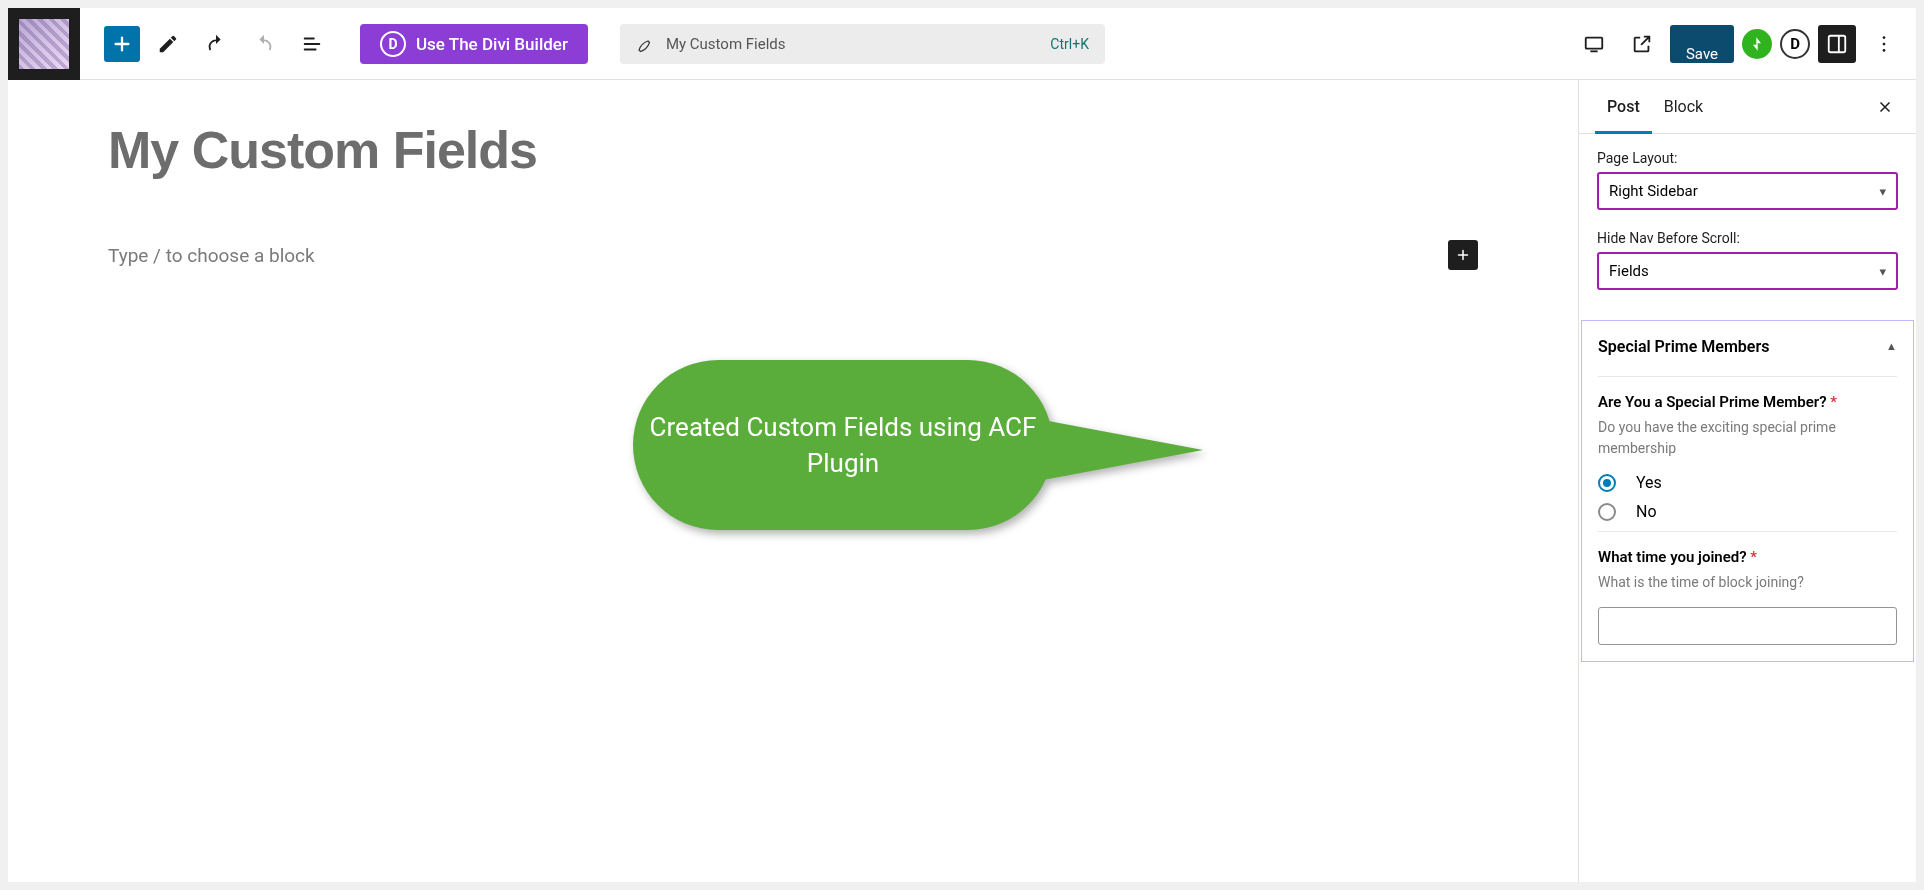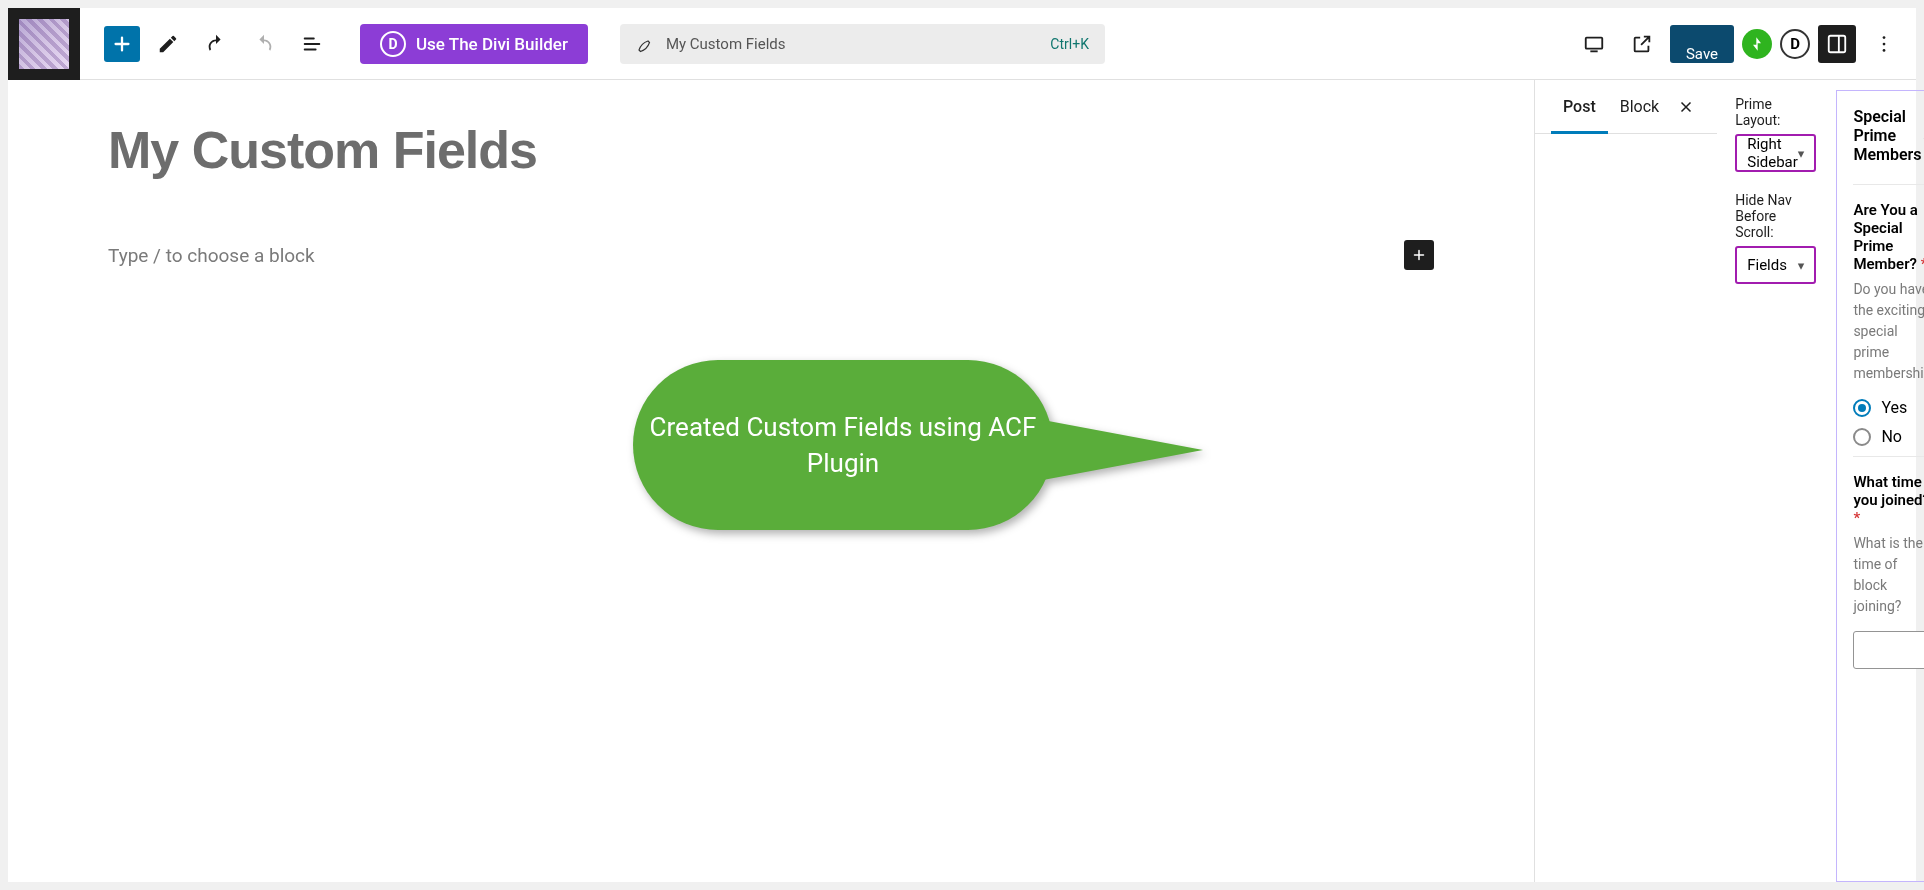--- a/index.html
+++ b/index.html
@@ -25,41 +25,41 @@
     .panel-toggle { width: 38px; height: 38px; background: #1e1e1e; color: #fff; display: flex; align-items: center; justify-content: center; border-radius: 3px; cursor: pointer; }
     .main { flex: 1; display: flex; }
     .editor { flex: 1; padding: 40px 100px; position: relative; }
     .page-title { font-size: 52px; font-weight: 800; font-family: "Arial Black", sans-serif; font-stretch: condensed; color: #6d6d6d; letter-spacing: -1px; margin-bottom: 60px; }
     .block-row { display: flex; align-items: center; }
     .block-placeholder { color: #7a7a7a; font-size: 19px; flex: 1; cursor: text; }
     .block-add { width: 30px; height: 30px; background: #1e1e1e; color: #fff; display: flex; align-items: center; justify-content: center; border-radius: 3px; cursor: pointer; margin-left: auto; }
     .callout-wrap { position: absolute; left: 625px; top: 280px; width: 570px; filter: drop-shadow(3px 4px 4px rgba(0,0,0,0.3)); }
     .callout { width: 420px; height: 170px; background: #5aad3a; border-radius: 85px; color: #fff; font-size: 26px; display: flex; align-items: center; justify-content: center; text-align: center; line-height: 1.4; position: relative; }
     .callout-tail { position: absolute; left: 410px; top: 60px; width: 0; height: 0; border-top: 30px solid transparent; border-bottom: 30px solid transparent; border-left: 160px solid #5aad3a; }
-    .sidebar { width: 382px; border-left: 1px solid #e0e0e0; display: flex; flex-direction: row; }
+    .sidebar { width: 338px; border-left: 1px solid #e0e0e0; display: flex; flex-direction: column; }
     .tabs { display: flex; align-items: center; border-bottom: 1px solid #e0e0e0; height: 54px; padding: 0 16px; }
     .tab { padding: 0 12px; height: 100%; display: flex; align-items: center; font-size: 16px; color: #1e1e1e; cursor: pointer; position: relative; }
     .tab.active { font-weight: 500; }
     .tab.active::after { content: ''; position: absolute; bottom: -1px; left: 0; right: 0; height: 3px; background: #007cba; }
     .tabs .close { margin-left: auto; cursor: pointer; font-size: 20px; padding: 6px; }
     .panel-body { padding: 16px 18px 0; }
     .field-group { margin-bottom: 20px; }
     .field-label { font-size: 14px; color: #1e1e1e; margin-bottom: 6px; display: block; }
     .select { width: 100%; height: 38px; border: 2px solid #a21caf; border-radius: 3px; padding: 0 10px; font-size: 15px; display: flex; align-items: center; justify-content: space-between; cursor: pointer; background: #fff; }
     .chev { font-size: 13px; color: #555; }
     .acf-panel { border: 1px solid #c4b5fd; margin: 10px 2px 0; padding: 0 16px 16px; }
     .acf-header { display: flex; align-items: center; padding: 16px 0 12px; cursor: pointer; }
     .acf-header .title { font-weight: 600; font-size: 16px; flex: 1; }
     .acf-header .tri { font-size: 11px; color: #555; }
     .acf-field { padding: 16px 0 0; border-top: 1px solid #e8e8e8; margin-top: 8px; }
     .acf-field:first-of-type { border-top: none; margin-top: 0; }
     .acf-label { font-weight: 600; font-size: 15px; margin-bottom: 6px; }
     .req { color: #d63638; }
     .acf-desc { font-size: 14px; color: #7a7a7a; margin-bottom: 14px; line-height: 1.5; }
-    .radio-row { display: flex; align-items: center; gap: 10px; margin-bottom: 10px; cursor: pointer; }
+    .radio-row { display: flex; align-items: center; gap: 20px; margin-bottom: 10px; cursor: pointer; }
     .radio { width: 18px; height: 18px; border: 2px solid #8a8a8a; border-radius: 50%; display: flex; align-items: center; justify-content: center; }
     .radio.checked { border-color: #007cba; }
     .radio.checked::after { content: ''; width: 8px; height: 8px; background: #007cba; border-radius: 50%; }
     .text-input { width: 100%; height: 38px; border: 1px solid #949494; border-radius: 3px; padding: 0 10px; font-size: 15px; }
     svg { display: block; }
   </style>
 </head>
 <body>
 
 <div class="container">
@@ -170,21 +170,21 @@
           </div>
         <div class="close">
           <svg viewBox="0 0 24 24" width="18" height="18">
               <path d="M6 6l12 12M18 6L6 18" stroke="#1e1e1e" stroke-width="2"></path>
             </svg>
         </div>
       </div>
 
       <div class="panel-body">
         <div class="field-group">
-          <label class="field-label">Prime Layout:</label>
+          <label class="field-label">Page Layout:</label>
           <div class="select">
             <span>Right Sidebar</span>
             <span class="chev">▾</span>
           </div>
         </div>
         <div class="field-group">
           <label class="field-label">Hide Nav Before Scroll:</label>
           <div class="select">
             <span>Fields</span>
             <span class="chev">▾</span>

